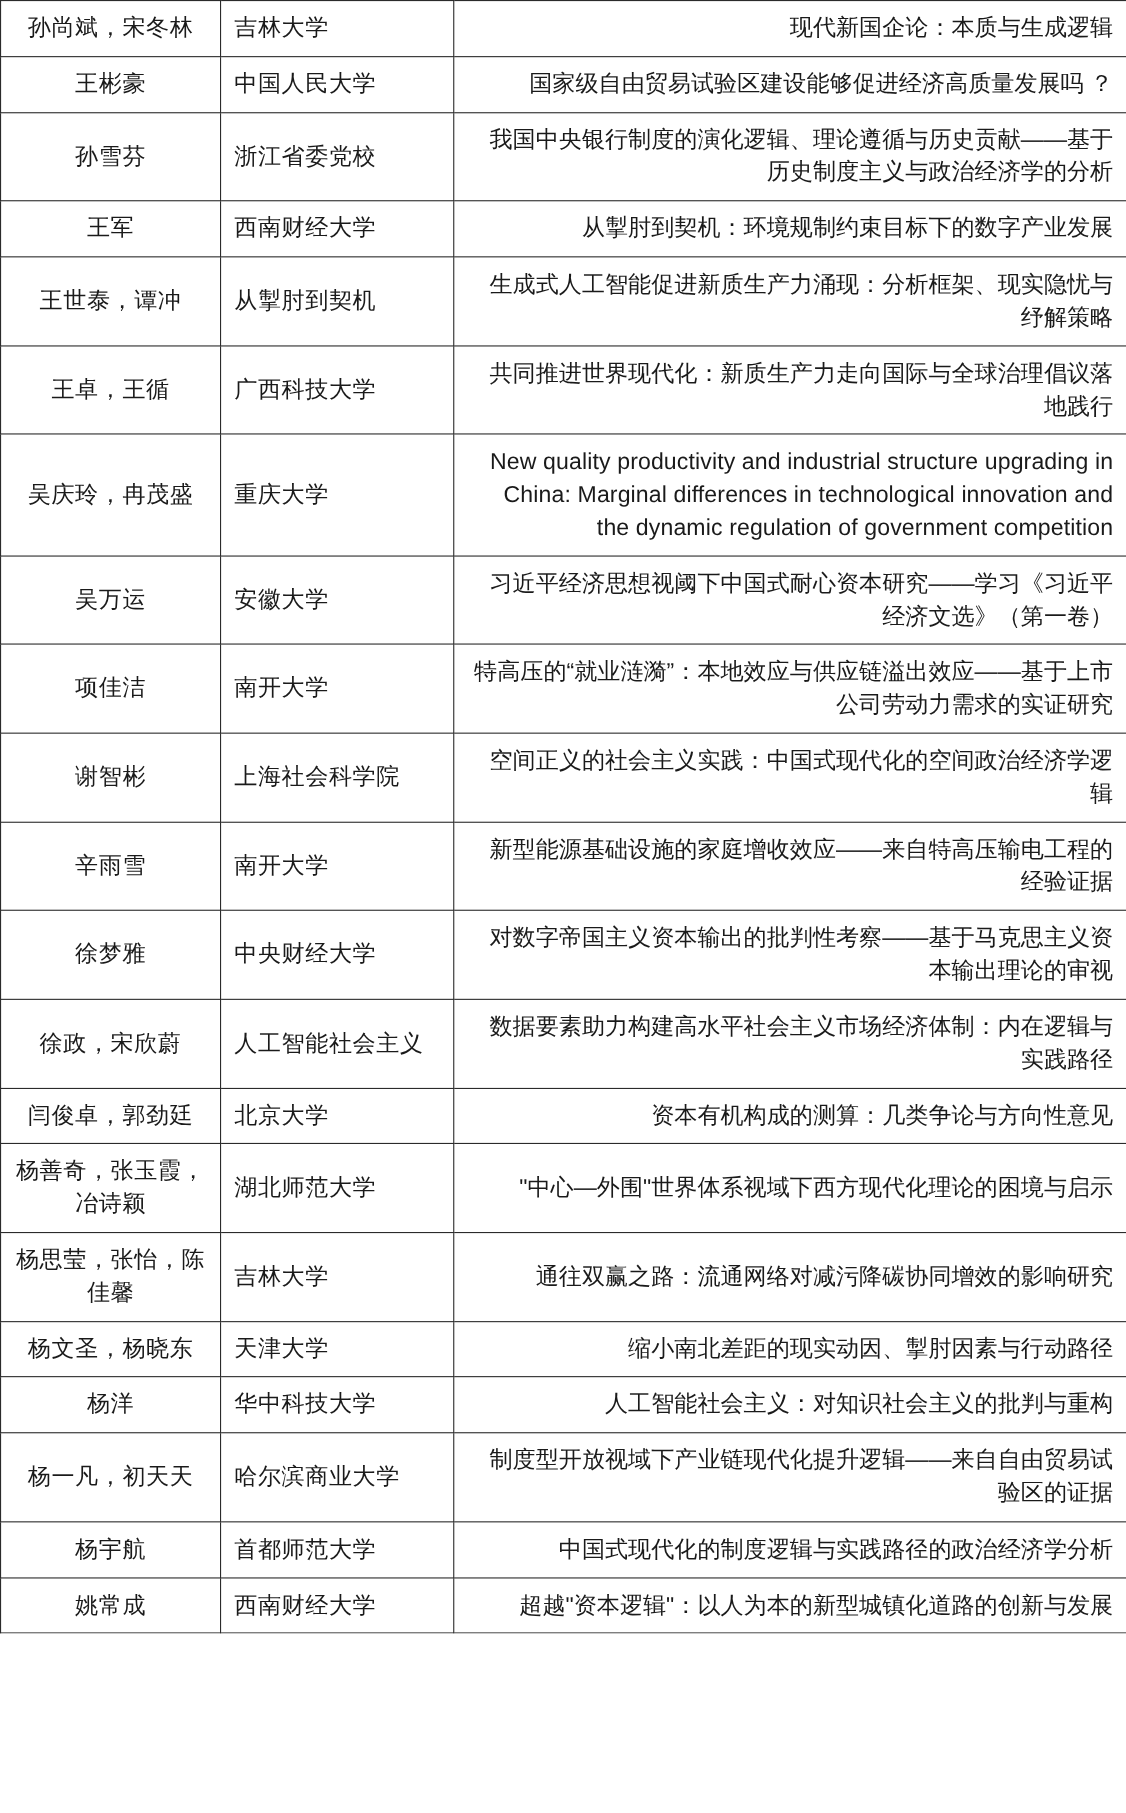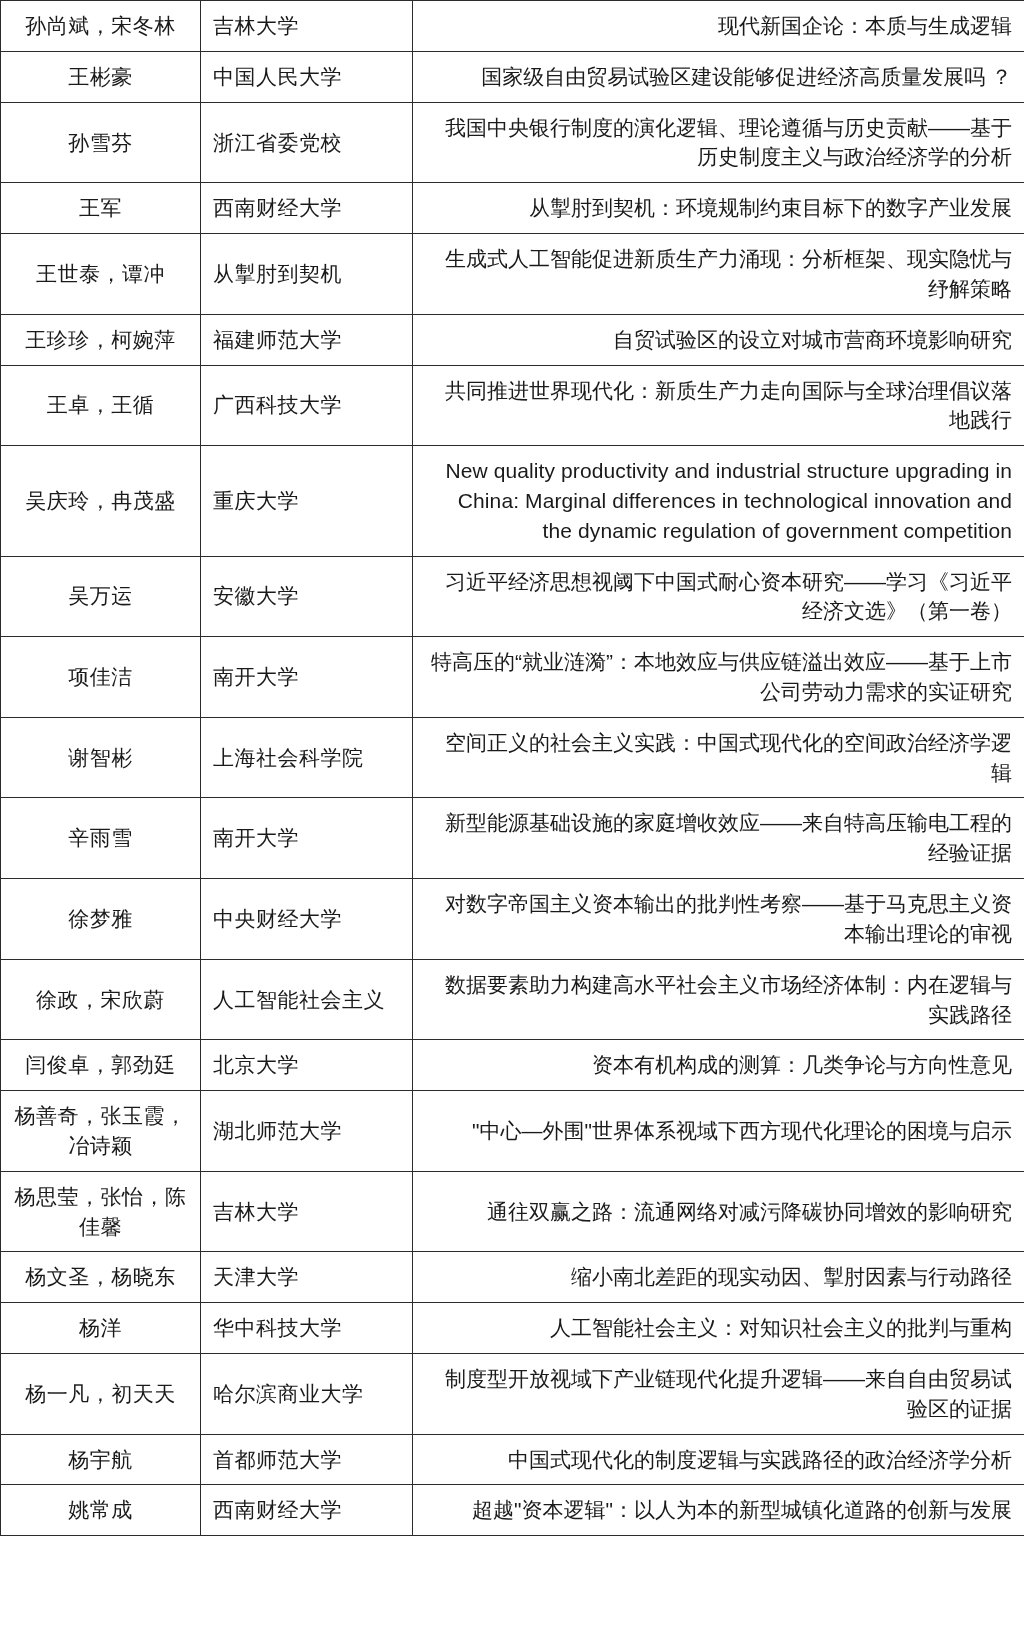--- a/index.html
+++ b/index.html
@@ -76,25 +76,20 @@
         <td class="author">王军</td>
         <td class="affil">西南财经大学</td>
         <td class="title">从掣肘到契机：环境规制约束目标下的数字产业发展</td>
       </tr>
       <tr>
         <td class="author">王世泰，谭冲</td>
         <td class="affil">从掣肘到契机</td>
         <td class="title">生成式人工智能促进新质生产力涌现：分析框架、现实隐忧与纾解策略</td>
       </tr>
       <tr>
-        <td class="author">王珍珍，柯婉萍</td>
-        <td class="affil">福建师范大学</td>
-        <td class="title">自贸试验区的设立对城市营商环境影响研究</td>
-      </tr>
-      <tr>
         <td class="author">王卓，王循</td>
         <td class="affil">广西科技大学</td>
         <td class="title">共同推进世界现代化：新质生产力走向国际与全球治理倡议落地践行</td>
       </tr>
       <tr>
         <td class="author">吴庆玲，冉茂盛</td>
         <td class="affil">重庆大学</td>
         <td class="title latin">New quality productivity and industrial structure upgrading in China: Marginal differences in technological innovation and the dynamic regulation of government competition</td>
       </tr>
       <tr>

